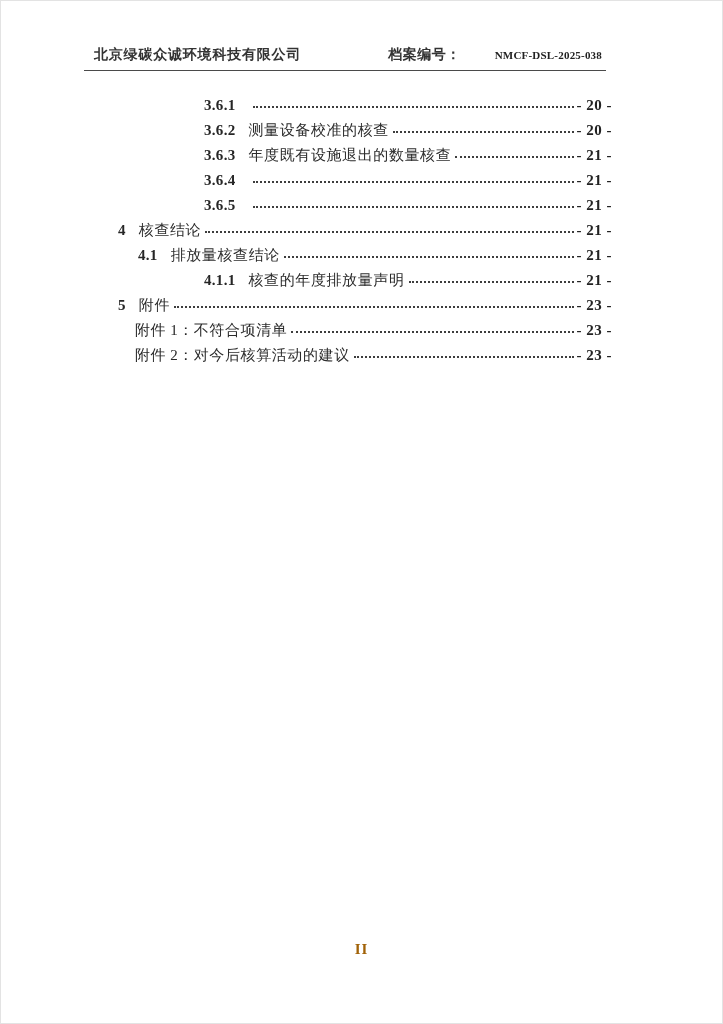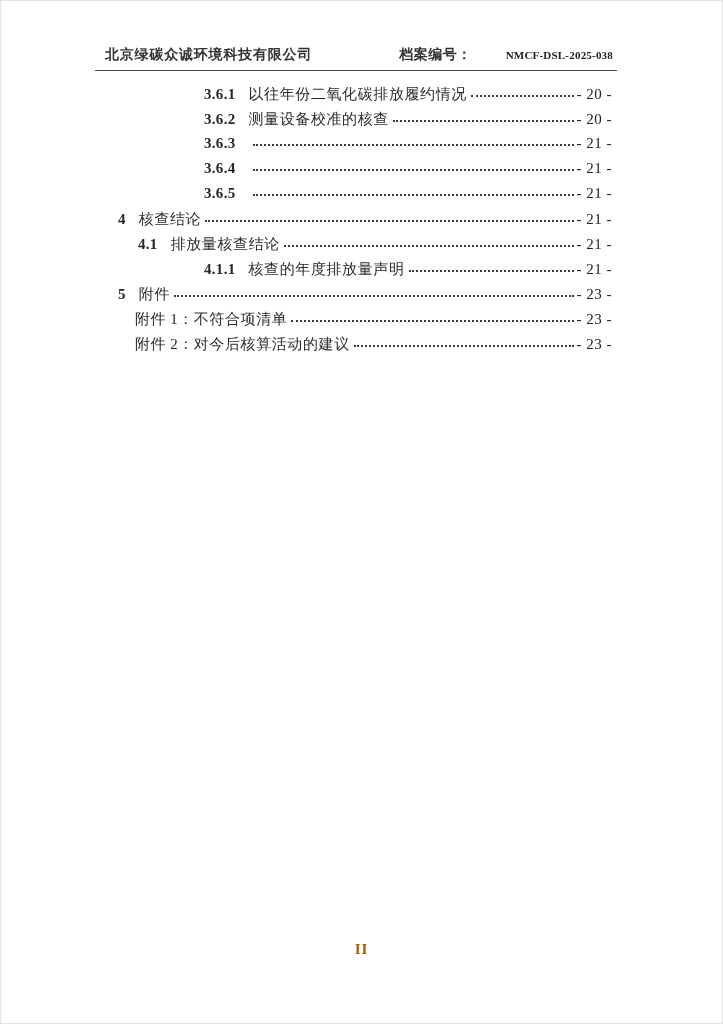--- a/index.html
+++ b/index.html
@@ -9,21 +9,21 @@
     position: relative;
     font-family: "Liberation Serif", "DejaVu Serif", serif;
     color: #262626;
     box-shadow: inset 0 0 0 1px #e3e3e3;
     overflow: hidden;
   }
 
   
   .page-header {
     position: absolute;
-    top: 46px; left: 95px; width: 522px;
+    top: 46px; left: 84px; width: 522px;
     display: flex; justify-content: space-between; align-items: baseline;
     padding-bottom: 6px;
     border-bottom: 1.5px solid #4a4a4a;
   }
   .company {
     margin-left: 10px;
     font-size: 14px;
     letter-spacing: 0.8px;
     font-weight: 600;
     color: #333;
@@ -71,23 +71,24 @@
     color: #2b2b2b;
   }
   .toc-leader {
     flex: 1;
     min-width: 12px;
     border-bottom: 2px dotted #3d3d3d;
     margin: 0 3px 0 4px;
     transform: translateY(-2px);
   }
   .toc-page {
-    font-weight: 400;
+    font-weight: 700;
     letter-spacing: 0.5px;
     color: #222;
+    margin-top: 12px;
   }
 
   
   .footer-page-number {
     position: absolute;
     top: 941px; left: 0; width: 100%;
     text-align: center;
     font-size: 15px;
     font-weight: 600;
     letter-spacing: 1px;
@@ -103,32 +104,32 @@
     <span class="company">北京绿碳众诚环境科技有限公司</span>
     <span class="docno-group">
       <span class="docno-label">档案编号：</span>
       <span class="docno">NMCF-DSL-2025-038</span>
     </span>
   </div>
 
   <div class="toc">
       <div class="toc-row lv-s3">
       <span class="toc-num">3.6.1</span>
-      <span class="toc-title">以往年份二氧化碳排放履约情况</span>
       <span class="toc-leader"></span>
       <span class="toc-page">- 20 -</span>
     </div>
       <div class="toc-row lv-s3">
       <span class="toc-num">3.6.2</span>
       <span class="toc-title">测量设备校准的核查</span>
       <span class="toc-leader"></span>
       <span class="toc-page">- 20 -</span>
     </div>
       <div class="toc-row lv-s3">
       <span class="toc-num">3.6.3</span>
+      <span class="toc-title">年度既有设施退出的数量核查</span>
       <span class="toc-leader"></span>
       <span class="toc-page">- 21 -</span>
     </div>
       <div class="toc-row lv-s3">
       <span class="toc-num">3.6.4</span>
       <span class="toc-leader"></span>
       <span class="toc-page">- 21 -</span>
     </div>
       <div class="toc-row lv-s3">
       <span class="toc-num">3.6.5</span>

